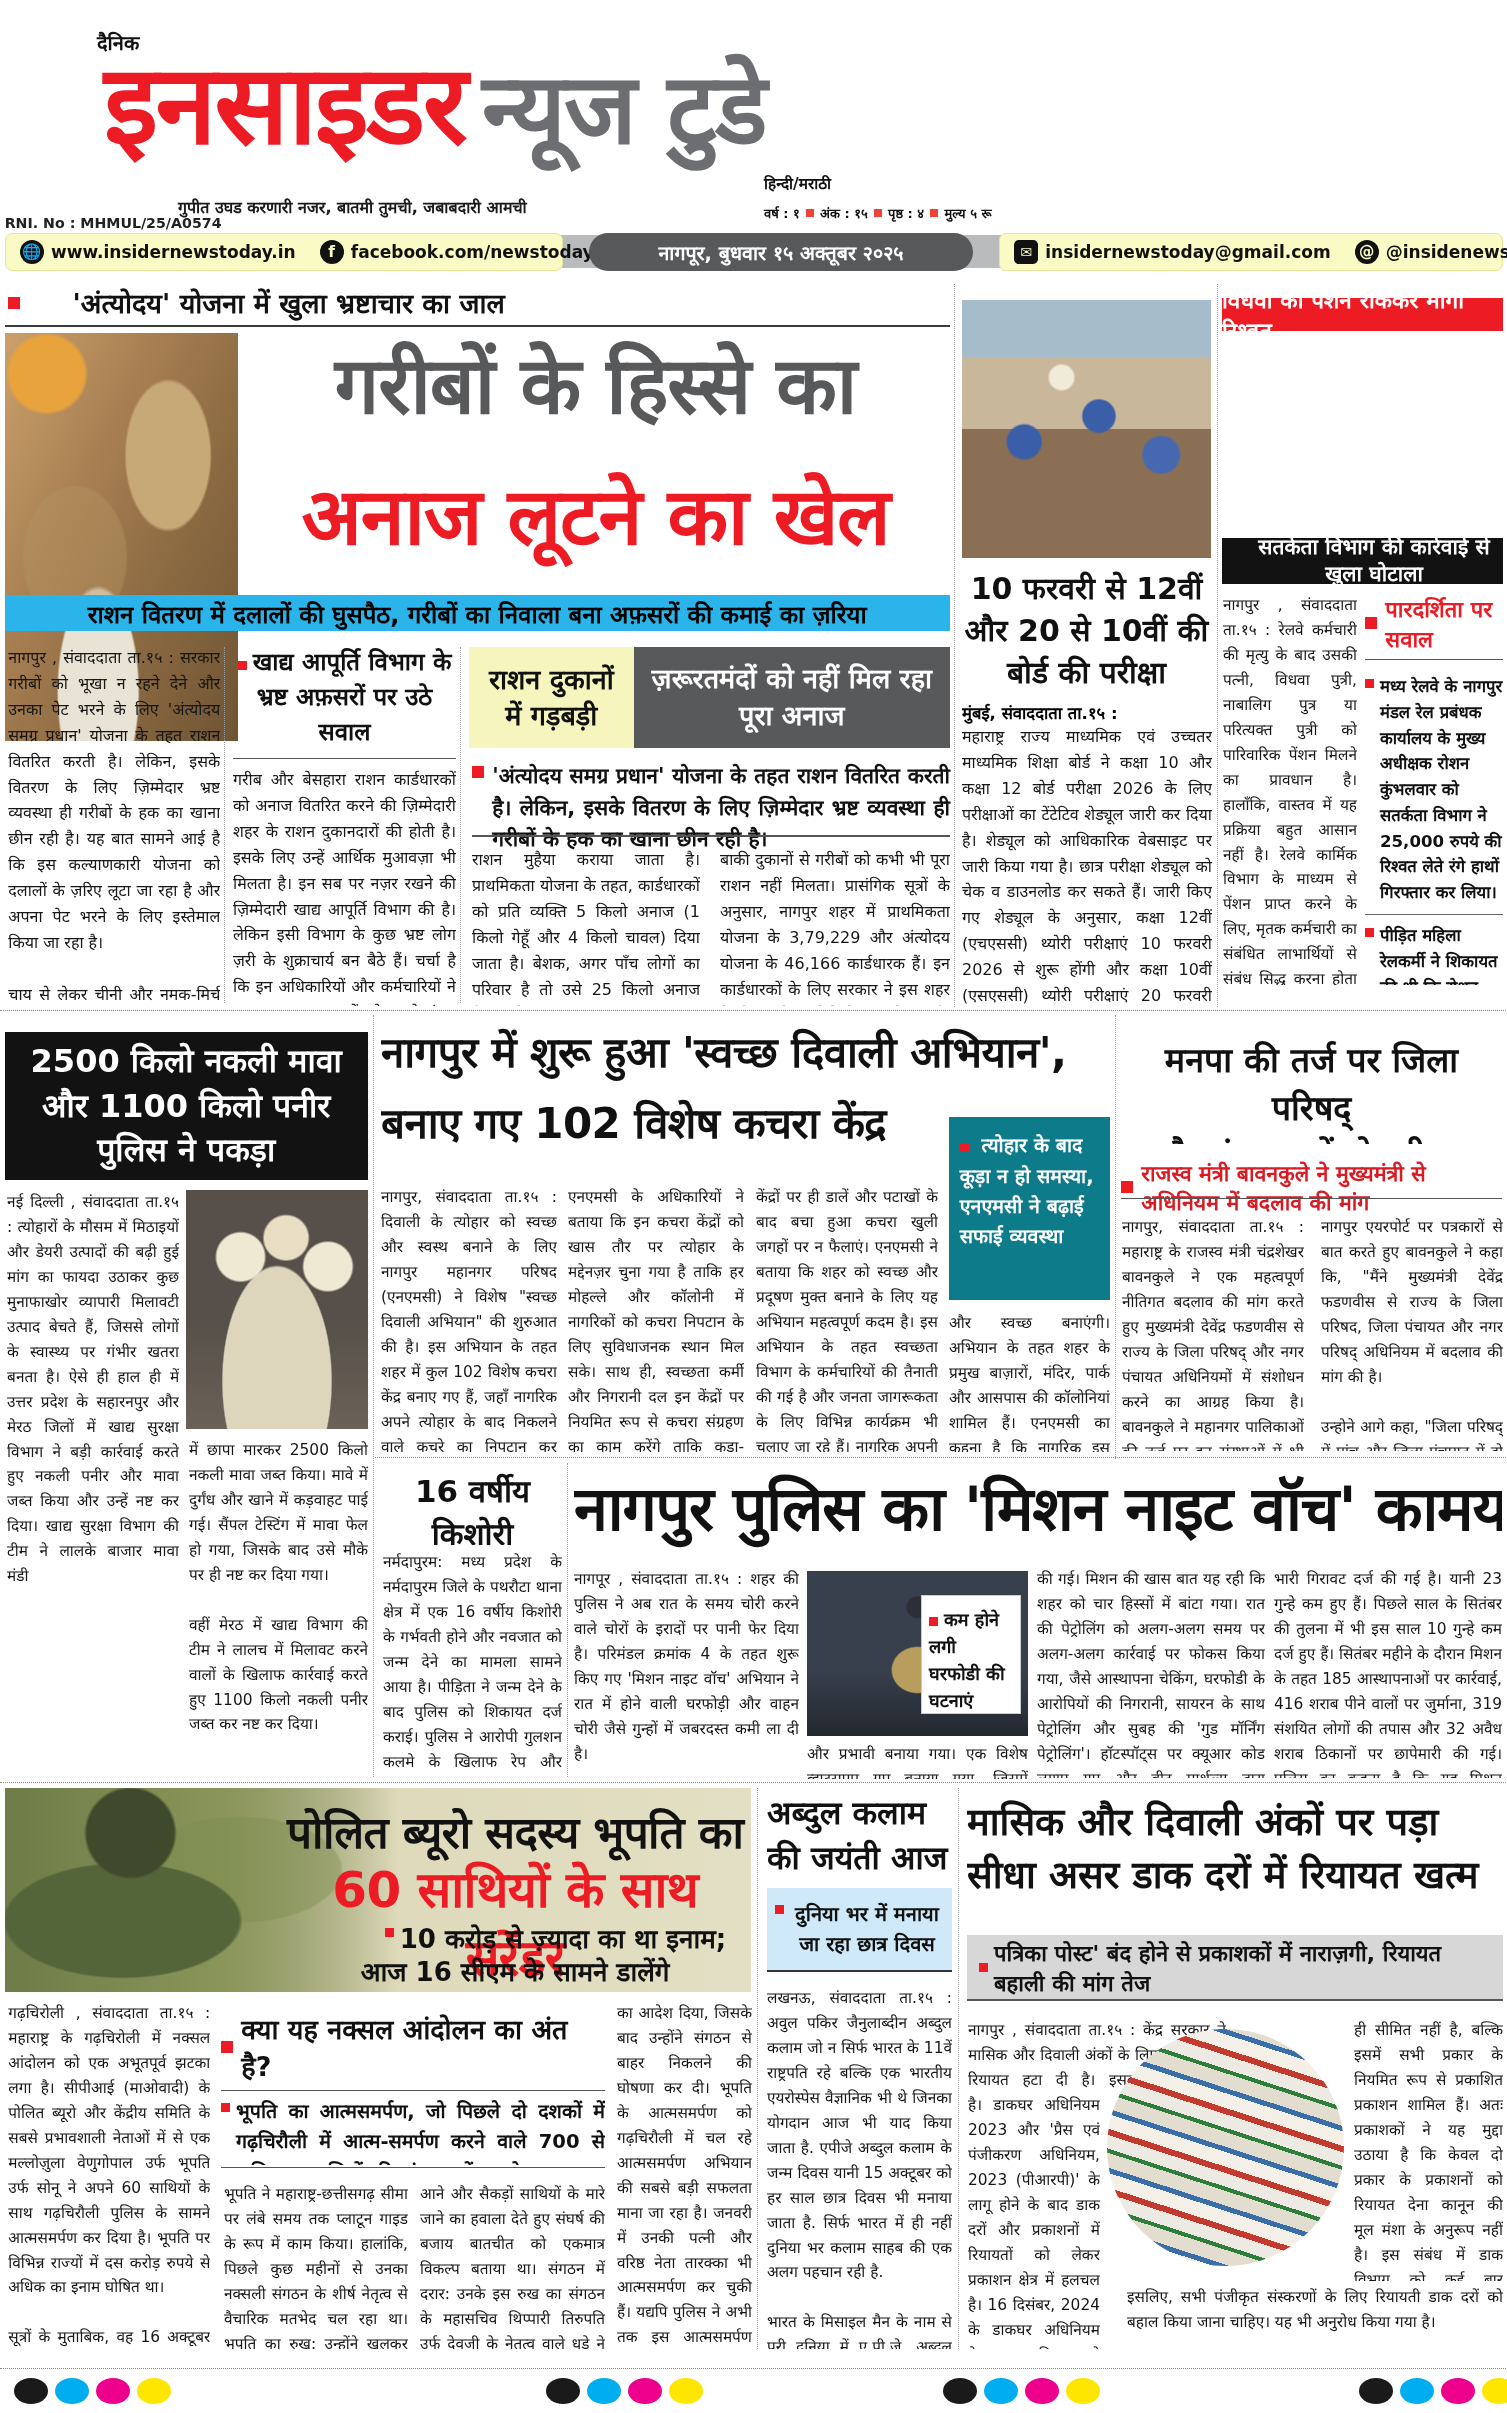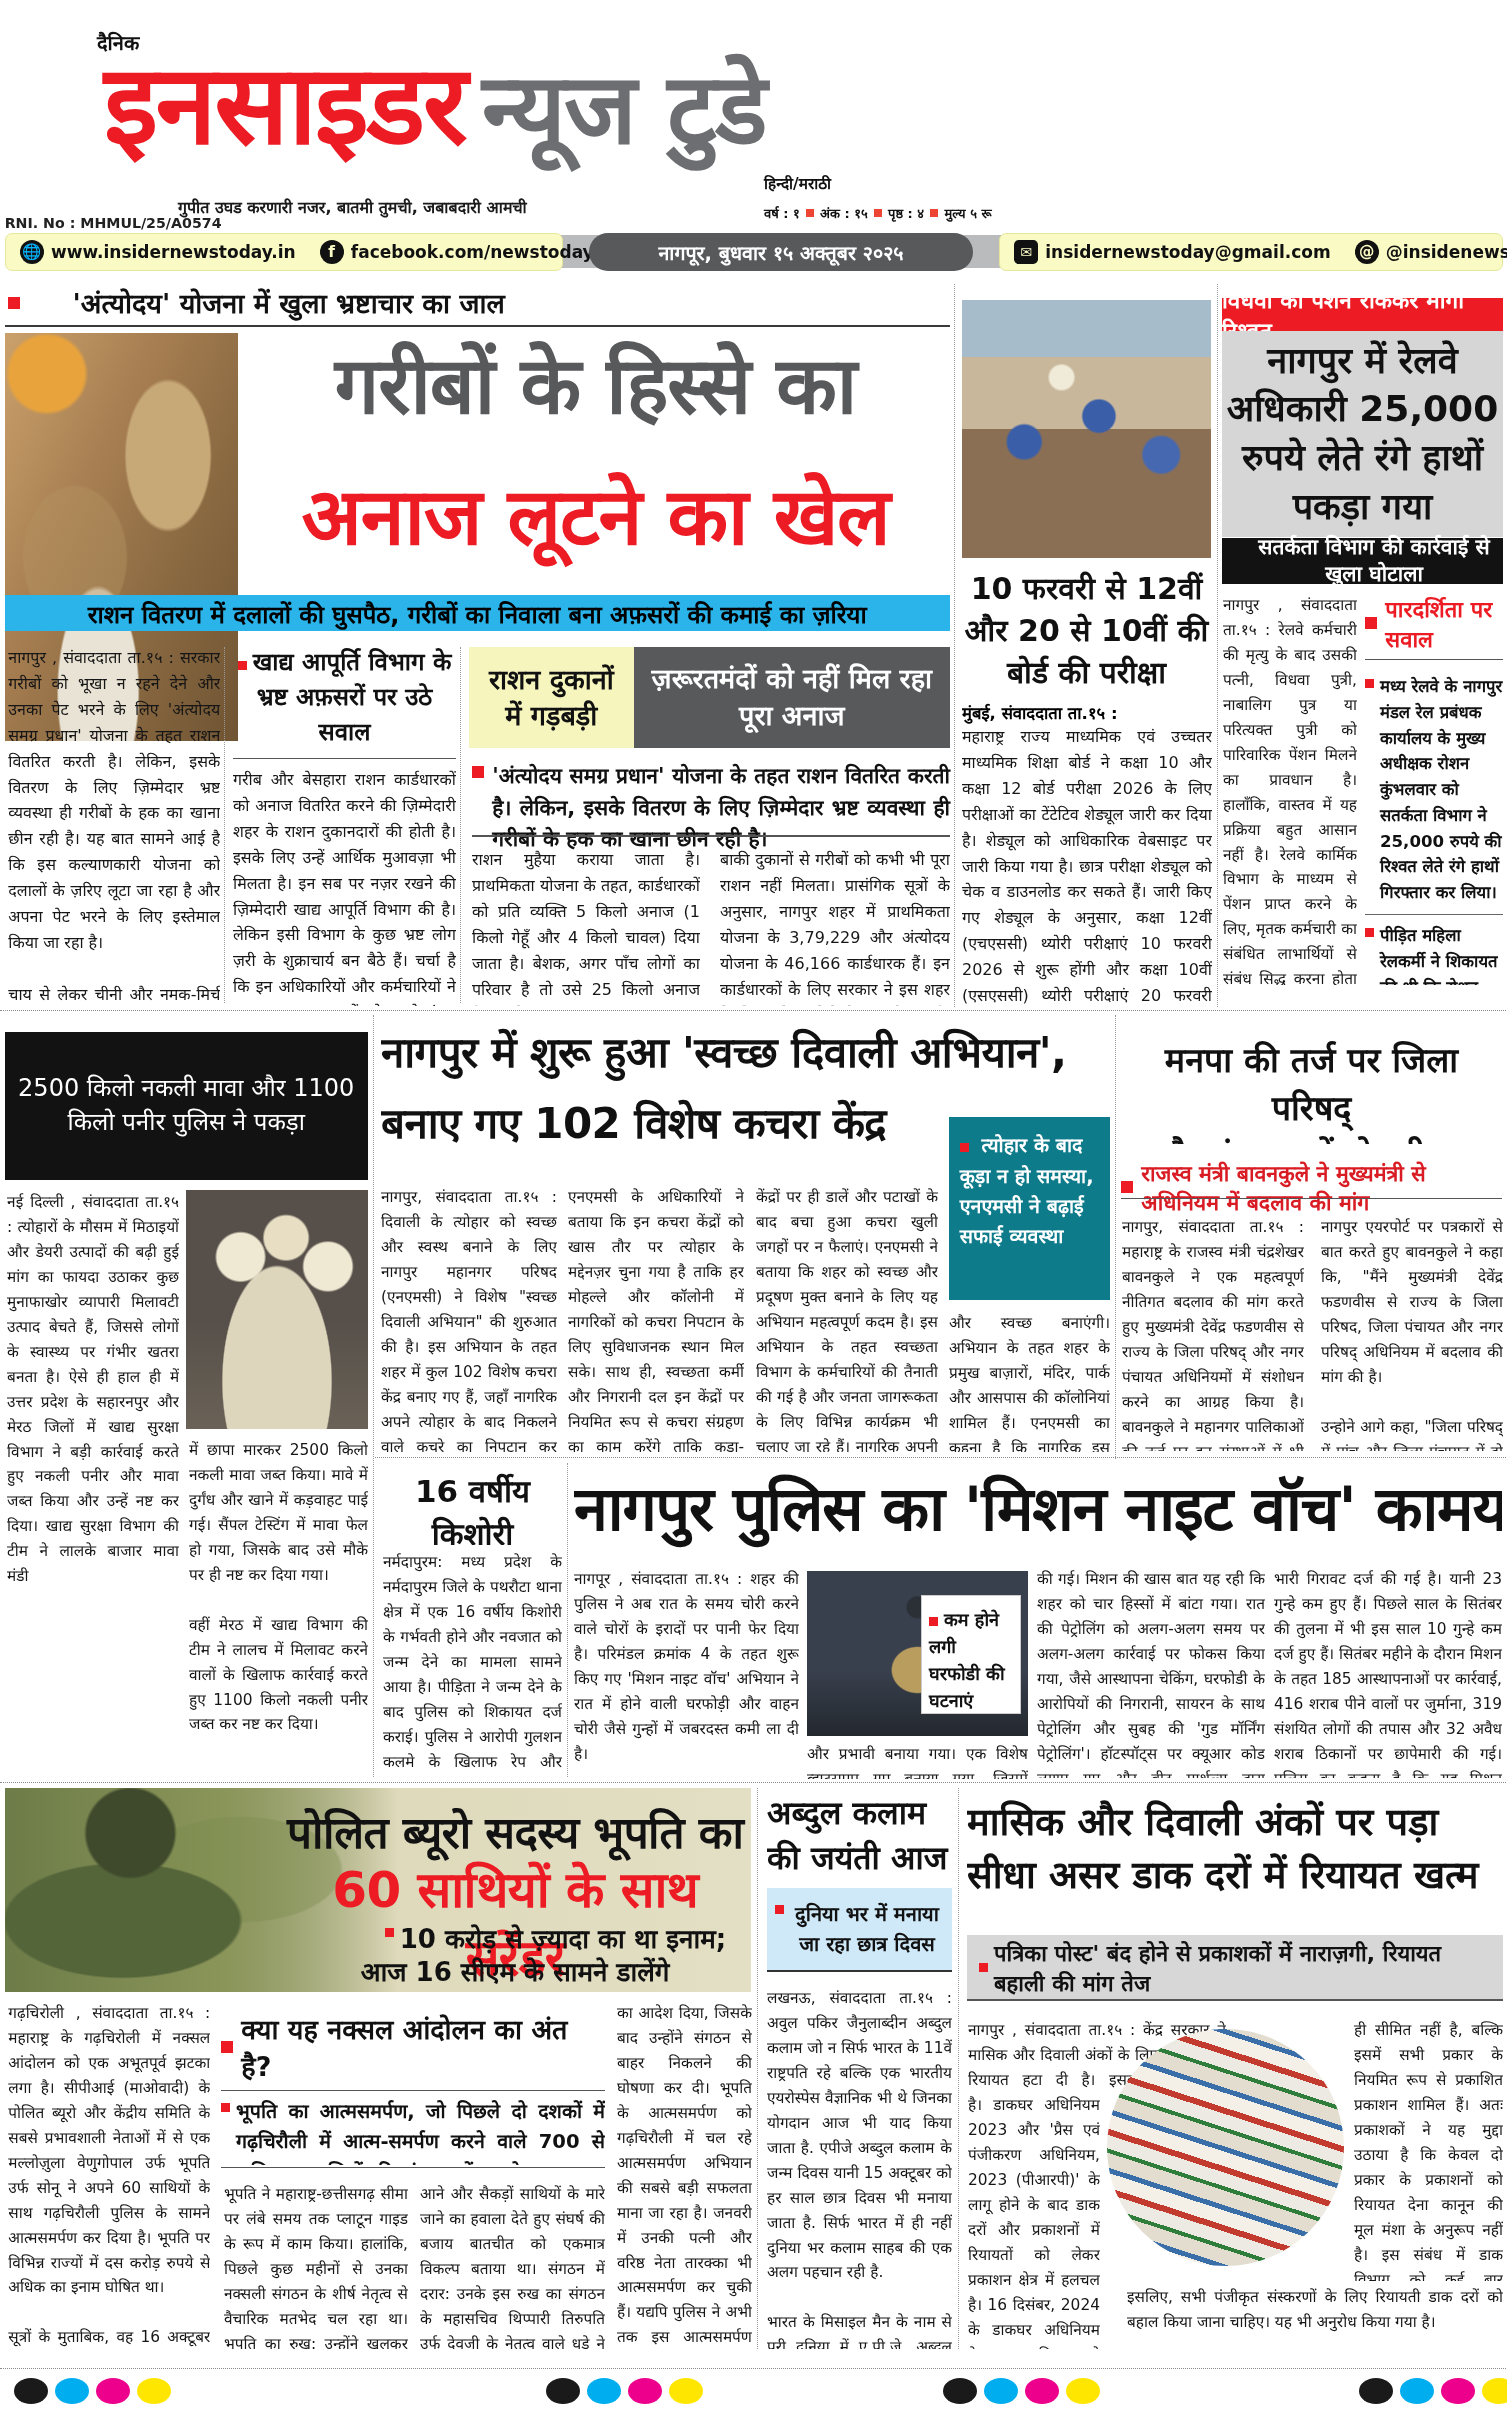--- a/index.html
+++ b/index.html
@@ -60,21 +60,21 @@
   
   .band-red { background:#ed1c24; color:#fff; font-size:22.5px; font-weight:bold; display:flex; align-items:center; justify-content:center; }
   .rail-gray { background:#d6d6d6; display:flex; align-items:center; justify-content:center; text-align:center; }
   .rail-h { font-size:36px; font-weight:bold; color:#111; line-height:1.35; }
   .band-black { background:#121212; color:#fff; font-size:21px; font-weight:bold; display:flex; align-items:center; justify-content:center; text-align:center; line-height:1.3; }
   .side-box-title { display:flex; align-items:center; font-size:22px; font-weight:bold; color:#ed1c24; }
   .side-bullet { display:flex; font-size:16.6px; font-weight:bold; line-height:1.55; color:#111; padding:8.3px 0; border-bottom:1.8px solid #666; }
 
   
   .black-headline { background:#121212; color:#fff; display:flex; align-items:center; justify-content:center; text-align:center; }
-  .mawa-h { font-size:24px; font-weight:normal; line-height:1.4; }
+  .mawa-h { font-size:32px; font-weight:bold; line-height:1.4; }
   .diwali-h { font-size:42px; font-weight:900; color:#111; line-height:1.35; letter-spacing:-0.6px; }
   .teal-box { background:#0e7b8b; color:#fff; padding:14.2px 10.7px; font-size:19.6px; font-weight:bold; line-height:1.55; }
   .manpa-h { font-size:34px; font-weight:bold; color:#111; line-height:1.4; text-align:center; }
   .red-subhead { display:flex; align-items:center; justify-content:center; font-size:21.4px; font-weight:bold; color:#d91c24; }
   .assault-h { font-size:31px; font-weight:bold; line-height:1.4; text-align:center; color:#111; }
   .nw-h { font-size:61px; font-weight:900; color:#111; letter-spacing:-1.2px; white-space:nowrap; }
   .inset-white { background:#fff; border:0.6px solid #ccc; padding:9.5px 7.1px; font-size:18px; font-weight:bold; line-height:1.5; color:#111; }
 
   
   .bhupati-banner { background:linear-gradient(90deg,#c9c49a 0%, #ded9ba 45%, #e3dfc4 100%); }
@@ -220,23 +220,20 @@
   <div class="abs exam-h center clip" style="left:962px; top:568px; width:249px; height:129px;">10 फरवरी से 12वीं और 20 से 10वीं की बोर्ड की परीक्षा</div>
   <div class="abs clip" style="left:962px; top:701px; width:250px; height:305px;">
     <span class="byline" style="font-size:16.6px;">मुंबई, संवाददाता ता.१५  :</span>
     <div class="body-text">महाराष्ट्र राज्य माध्यमिक एवं उच्चतर माध्यमिक शिक्षा बोर्ड ने कक्षा 10 और कक्षा 12 बोर्ड परीक्षा 2026 के लिए परीक्षाओं का टेंटेटिव शेड्यूल जारी कर दिया है। शेड्यूल को आधिकारिक वेबसाइट पर जारी किया गया है। छात्र परीक्षा शेड्यूल को चेक व डाउनलोड कर सकते हैं। जारी किए गए शेड्यूल के अनुसार, कक्षा 12वीं (एचएससी) थ्योरी परीक्षाएं 10 फरवरी 2026 से शुरू होंगी और कक्षा 10वीं (एसएससी) थ्योरी परीक्षाएं 20 फरवरी 2026 से शुरू होंगी। कक्षा 12वीं की थ्योरी परीक्षाएं 10 फरवरी से शुरू होकर 18 मार्च 2026 तक चलेंगी। वहीं, कक्षा 10वीं की थ्योरी परीक्षाएं 20 फरवरी से शुरू होकर 18 मार्च 2026 तक चलेंगी। कक्षा 12वीं की व्यावहारिक परीक्षाएं 23 जनवरी से 9 फरवरी तक आयोजित की जाएंगी, जबकि कक्षा 10वीं की व्यावहारिक परीक्षाएं 2 फरवरी से 18 फरवरी तक चलेंगी।</div>
   </div>
 
   <div class="vsep" style="left:1217px; top:284px; height:723px;"></div>
   <div class="abs band-red" style="left:1222px; top:298px; width:281px; height:33px;">
     <span>विधवा की पेंशन रोककर मांगी रिश्वत</span>
   </div>
-  <div class="abs rail-gray" style="left:1222px; top:331px; width:281px; height:206px;">
-    <div class="rail-h">नागपुर में रेलवे अधिकारी 25,000 रुपये लेते रंगे हाथों पकड़ा गया</div>
-  </div>
   <div class="abs band-black" style="left:1222px; top:538px; width:281px; height:46px;padding-left:23px;">
     <span>सतर्कता विभाग की कार्रवाई से खुला घोटाला</span>
   </div>
   <div class="abs body-text clip" style="left:1223px; top:593px; width:134px; height:392px; font-size:15.4px;">नागपुर , संवाददाता ता.१५  : रेलवे कर्मचारी की मृत्यु के बाद उसकी पत्नी, विधवा पुत्री, नाबालिग पुत्र या परित्यक्त पुत्री को पारिवारिक पेंशन मिलने का प्रावधान है। हालाँकि, वास्तव में यह प्रक्रिया बहुत आसान नहीं है। रेलवे कार्मिक विभाग के माध्यम से पेंशन प्राप्त करने के लिए, मृतक कर्मचारी का संबंधित लाभार्थियों से संबंध सिद्ध करना होता है। इसके लिए कई बार दस्तावेज़ों की माँग की जाती है, जिससे लाभार्थियों को मानसिक और आर्थिक कष्ट सहना पड़ता है।
 
 सतर्कता विभाग में कई शिकायतें दर्ज हैं कि कुछ कर्मचारी इस प्रक्रिया में उलझाकर रिश्वत की माँग कर रहे हैं। नागपुर में ऐसे ही एक मुख्य अधीक्षक को 25,000 रुपये की रिश्वत लेते रंगे हाथों पकड़ा गया। रेलवे प्रशासन को ऐसी घटनाओं पर गंभीरता से</div>
   <div class="abs clip" style="left:1365px; top:593px; width:138px; height:392px;">
     <div class="side-box-title">
         <span class="sq"></span>
         <span>पारदर्शिता पर सवाल</span>

